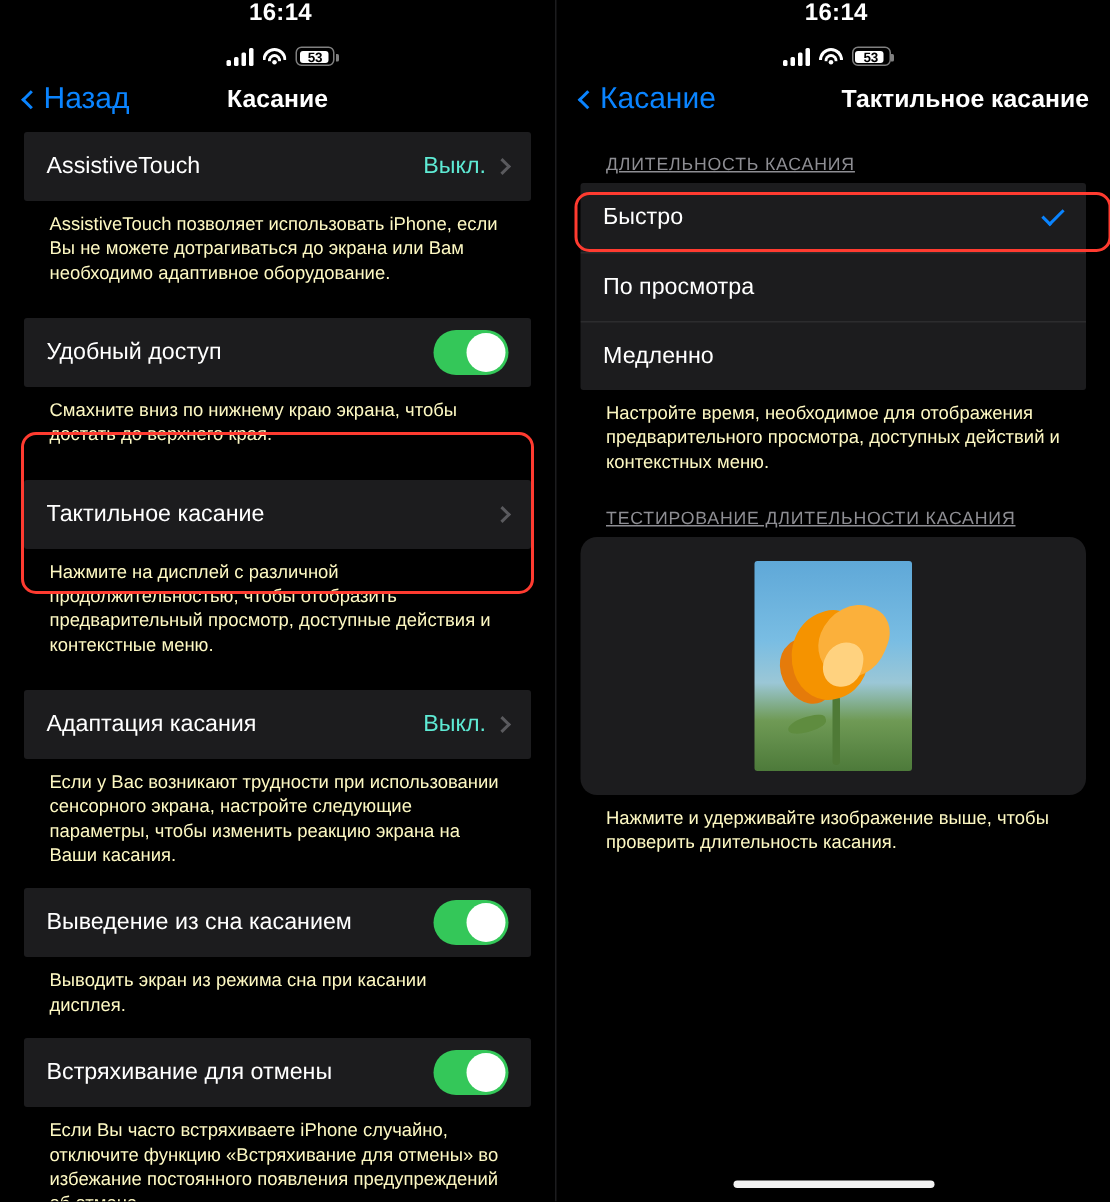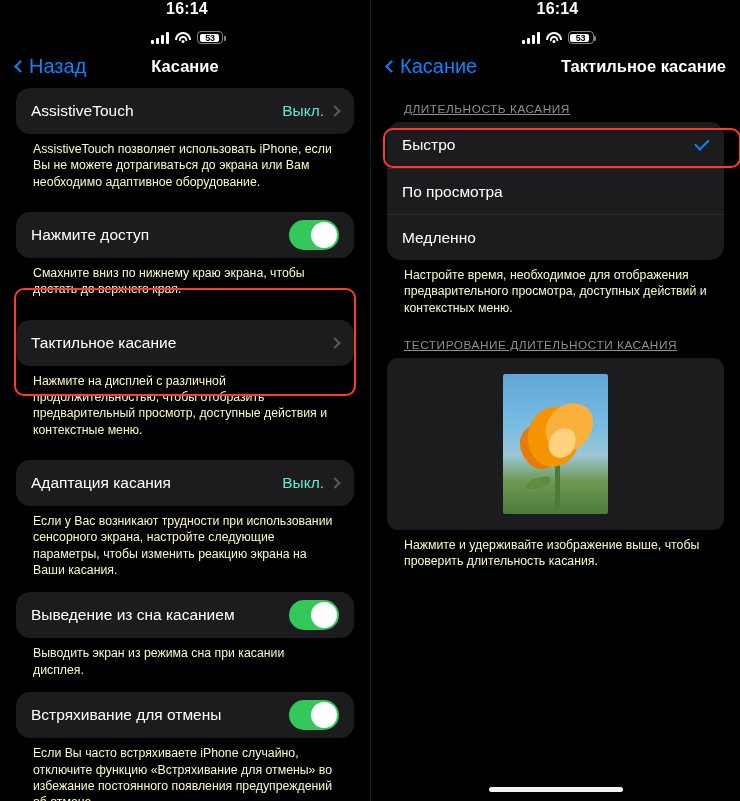--- a/index.html
+++ b/index.html
@@ -66,21 +66,21 @@
   }
   .nav-back-label { font-size: 20px; }
   .nav-title {
     position: absolute; left: 0; right: 0; text-align: center;
     font-size: 16.5px; font-weight: 600; pointer-events: none;
   }
   .screen.right .nav-title { left: auto; right: 14px; text-align: right; }
 
   
   .content { padding: 0 16px; }
-  .group { background: #1c1c1e; border-radius: 14px; overflow: hidden; }
+  .group { background: #1c1c1e; border-radius: 2px; overflow: hidden; }
   .row {
     display: flex; align-items: center; min-height: 46px;
     padding: 0 15px; color: #fff; font-size: 15.5px;
   }
   .row + .row { border-top: 1px solid #2c2c2e; }
   .row .label { flex: 1; }
   .row .value { color: #5eead4; font-size: 15.5px; margin-right: 7px; }
   .chev-right {
     width: 8px; height: 8px; border-top: 2px solid #5a5a5e; border-right: 2px solid #5a5a5e;
     transform: rotate(45deg);
@@ -180,21 +180,21 @@
           <span class="value">Выкл.</span>
           <span class="chev-right"></span>
         </div>
       </div>
       <div class="footnote">AssistiveTouch позволяет использовать iPhone, если Вы не можете дотрагиваться до экрана или Вам необходимо адаптивное оборудование.</div>
 
       <div class="spacer-22"></div>
 
       <div class="group">
         <div class="row">
-          <span class="label">Нажмите доступ</span>
+          <span class="label">Удобный доступ</span>
           <span class="toggle">
               <span class="knob"></span>
             </span>
         </div>
       </div>
       <div class="footnote">Смахните вниз по нижнему краю экрана, чтобы достать до верхнего края.</div>
 
       <div class="spacer-22"></div>
 
       <div class="group">

